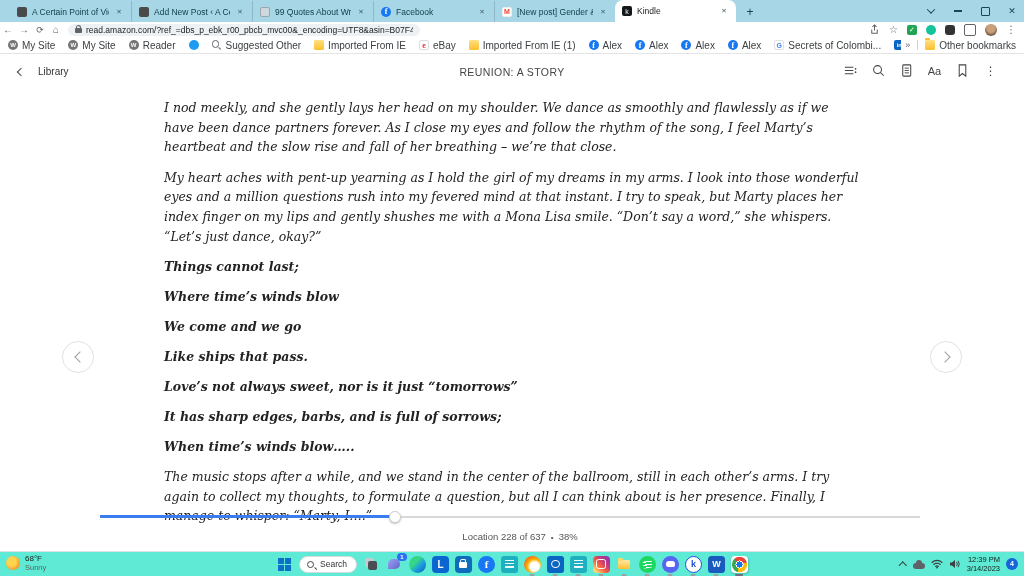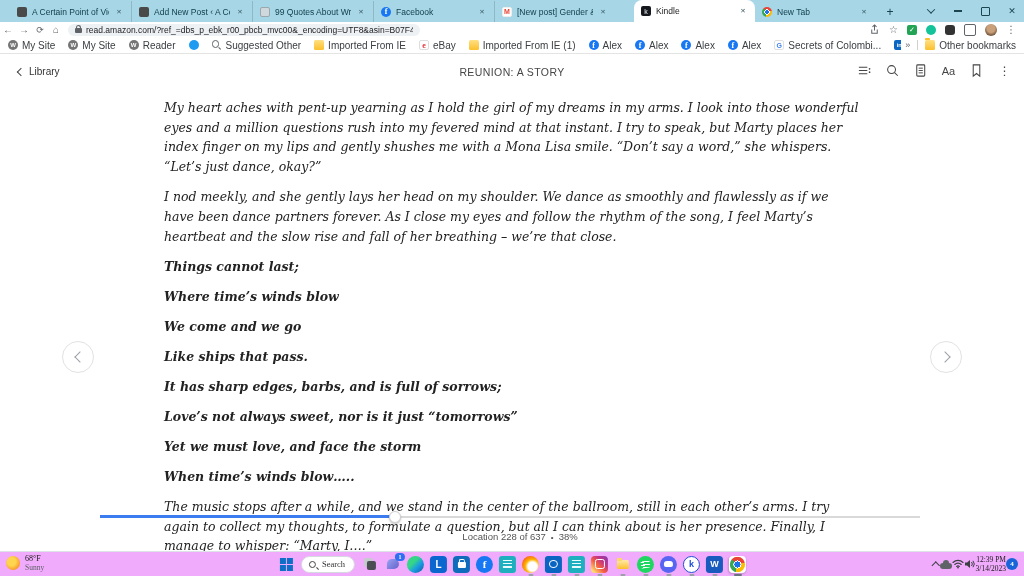--- a/index.html
+++ b/index.html
@@ -2,21 +2,21 @@
 <html><head>
 <meta charset="utf-8">
 <style>
   html,body{margin:0;padding:0;background:#000;}
   #screen{position:relative;width:1024px;height:576px;overflow:hidden;background:#fff;font-family:"Liberation Sans",sans-serif;}
   
   #tabstrip{position:absolute;top:0;left:0;right:0;height:22px;background:#a7d6e6;display:flex;align-items:flex-end;}
   #tabs{display:flex;align-items:flex-end;margin-left:10px;height:22px;}
   .tab{width:121px;height:21px;display:flex;align-items:center;gap:5px;padding:0 7px;box-sizing:border-box;font-size:8.5px;color:#14404c;cursor:default;}
   .tab+.tab{border-left:1px solid rgba(0,0,0,.14);}
-  .tab.active{background:#fff;border-radius:8px 8px 0 0;height:22px;color:#222;border-left:none;margin-left:19px;}
+  .tab.active{background:#fff;border-radius:8px 8px 0 0;height:22px;color:#222;border-left:none;}
   .tab.active+.tab{border-left:none;}
   .tab-title{flex:1;white-space:nowrap;overflow:hidden;}
   .tab-close{width:10px;height:10px;flex:0 0 auto;display:flex;align-items:center;justify-content:center;border-radius:50%;}
   .tab-close::before{content:"\2715";font-size:6.5px;color:#3c5b64;}
   .newtab{width:16px;height:16px;margin:0 0 2px 6px;display:flex;align-items:center;justify-content:center;border-radius:50%;}
   .newtab::before{content:"+";font-size:12px;color:#16414d;}
   .wincontrols{position:absolute;right:6px;top:0;height:22px;display:flex;align-items:center;gap:15px;}
   .wc{display:flex;align-items:center;justify-content:center;width:12px;height:12px;}
   .wc-chev::before{content:"";width:5px;height:5px;border-right:1.2px solid #1d4550;border-bottom:1.2px solid #1d4550;transform:rotate(45deg) translate(-1px,-1px);}
   .wc-min::before{content:"";width:8px;height:1.2px;background:#1d4550;}
@@ -73,44 +73,44 @@
   .i-folder::before{content:"";position:absolute;top:-2px;left:0;width:4.5px;height:2px;background:#fbc02d;border-radius:1px 1px 0 0;}
   .i-ebay{background:#fff;border:0.5px solid #ddd;box-sizing:border-box;}
   .i-ebay::before{content:"e";color:#e53238;font-family:"Liberation Serif",serif;font-size:8px;}
   .i-google{background:#fff;border:0.5px solid #e0e0e0;box-sizing:border-box;}
   .i-google::before{content:"G";color:#4285f4;font-size:7px;}
   .i-linkedin{background:#0a66c2;}
   .i-linkedin::before{content:"in";font-size:5.5px;}
   
   #reader{position:absolute;top:54px;left:0;right:0;bottom:24px;background:#fff;}
   .r-header{position:relative;height:36px;}
-  .r-back{position:absolute;left:18px;top:12px;display:flex;align-items:center;gap:5px;font-size:10px;color:#333;cursor:pointer;}
+  .r-back{position:absolute;left:18px;top:12px;display:flex;align-items:center;gap:14px;font-size:10px;color:#333;cursor:pointer;}
   .chev{display:inline-block;width:5px;height:5px;border-left:1.4px solid #444;border-bottom:1.4px solid #444;transform:rotate(45deg);}
   .r-title{position:absolute;left:0;right:0;top:12px;text-align:center;font-size:10.5px;letter-spacing:.4px;color:#454545;}
-  .r-tools{position:absolute;right:12px;top:9px;display:flex;align-items:center;gap:13px;}
+  .r-tools{position:absolute;right:26px;top:9px;display:flex;align-items:center;gap:13px;}
   .r-tool{width:15px;height:15px;display:flex;align-items:center;justify-content:center;}
   .r-aa{font-size:11px;color:#444;}
   .r-kebab{font-size:12px;color:#444;}
   .r-content{position:absolute;left:164px;top:44px;width:698px;}
   .para{margin:0 0 11px 0;font-family:"DejaVu Serif","Liberation Serif",serif;font-style:italic;font-size:12.5px;line-height:19.6px;color:#222;}
   .poem{font-weight:bold;margin-bottom:10.4px;}
   .nav-circle{position:absolute;top:287px;width:30px;height:30px;border:1px solid #e2e2e2;border-radius:50%;display:flex;align-items:center;justify-content:center;background:#fff;cursor:pointer;}
   .nav-left{left:62px;}
   .nav-right{right:62px;}
   .nav-circle .chev{width:7px;height:7px;border-color:#9aa0a6;border-width:1.6px;}
   .nav-left .chev{margin-left:3px;}
   .nav-right .chev{transform:rotate(225deg);margin-right:3px;}
   .progress{position:absolute;left:100px;top:458px;width:820px;height:10px;}
   .progress .track{position:absolute;left:0;right:0;top:4px;height:1.6px;background:#d9d9d9;}
   .progress .fill{position:absolute;left:0;top:3.4px;height:2.6px;background:#3b7cf0;}
   .progress .handle{position:absolute;top:4.6px;width:10px;height:10px;border-radius:50%;background:#fff;border:1px solid #cfcfcf;box-shadow:0 1px 2px rgba(0,0,0,.25);transform:translate(-50%,-50%);}
   .loc{position:absolute;left:16px;right:0;top:477px;text-align:center;font-size:9.5px;color:#555;}
   .loc-sep{margin:0 5px;font-size:8px;}
   
-  #taskbar{position:absolute;left:0;right:0;bottom:0;height:24px;background:#f0abfc;border-top:1px solid #dde2e8;font-family:Liberation Serif, serif;}
+  #taskbar{position:absolute;left:0;right:0;bottom:0;height:24px;background:#5eead4;border-top:1px solid #dde2e8;}
   .weather{position:absolute;left:6px;top:2px;display:flex;align-items:center;gap:5px;}
   .sun{width:14px;height:14px;border-radius:50%;background:radial-gradient(circle at 40% 40%,#ffd54f 0 35%,#f57f17 90%);}
   .wtemp{font-size:8px;color:#1b1b1b;line-height:9px;}
   .wcond{font-size:7.5px;color:#5f6368;line-height:9px;}
   .apps{position:absolute;left:50%;top:0;height:24px;transform:translateX(-50%);display:flex;align-items:center;gap:6px;}
   .app{position:relative;width:17px;height:17px;border-radius:4px;display:flex;align-items:center;justify-content:center;flex:0 0 auto;cursor:pointer;}
   .app .glyph{position:relative;width:100%;height:100%;border-radius:inherit;display:flex;align-items:center;justify-content:center;font-weight:bold;font-size:10px;color:#fff;font-family:"Liberation Sans",sans-serif;}
   .app-label{display:none;}
   .app-label:not(:empty){display:inline;font-size:8.5px;color:#333;margin:0 2px 0 3px;text-align:right;}
   .badge{position:absolute;top:-3px;right:-4px;min-width:8px;height:8px;border-radius:4px;background:#2f6ef2;color:#fff;font-size:6px;line-height:8px;font-weight:bold;text-align:center;padding:0 1px;}
@@ -146,21 +146,21 @@
   .i-file-explorer .glyph::after{content:"";position:absolute;top:2.5px;left:2.5px;width:5px;height:2.5px;background:#fdd868;border-radius:1px 1px 0 0;}
   .i-spotify .glyph{background:#1ed760;border-radius:50%;}
   .i-spotify .glyph::before{content:"";width:9px;height:7px;background:repeating-linear-gradient(#ffffff 0 1.3px,rgba(0,0,0,0) 1.3px 3.1px);transform:rotate(-8deg);border-radius:1px;}
   .i-discord .glyph{background:#5865f2;border-radius:50%;}
   .i-discord .glyph::before{content:"";width:9px;height:6px;background:#fff;border-radius:3px 3px 2px 2px;}
   .i-k-app .glyph{background:#fff;border:1.5px solid #1f4fd8;border-radius:50%;box-sizing:border-box;color:#1f4fd8;}
   .i-k-app .glyph::before{content:"k";font-size:9px;}
   .i-word .glyph{background:#185abd;border-radius:3.5px;}
   .i-word .glyph::before{content:"W";font-size:9px;}
   .i-chrome-app .glyph{border-radius:50%;background:radial-gradient(circle,#1a73e8 0 28%,#fff 29% 37%,rgba(0,0,0,0) 38%),conic-gradient(from -45deg,#ea4335 0 120deg,#fbbc05 0 240deg,#34a853 0 360deg);}
-  .tray{position:absolute;right:6px;top:0;height:24px;display:flex;align-items:center;}
+  .tray{position:absolute;right:6px;top:0;height:24px;display:flex;align-items:center;gap:6px;}
   .tray-chev{width:8px;height:8px;display:flex;align-items:center;justify-content:center;}
   .tray-chev::before{content:"";width:4.5px;height:4.5px;border-left:1.2px solid #3c4043;border-top:1.2px solid #3c4043;transform:rotate(45deg) translate(1px,1px);}
   .cloud{position:relative;width:12px;height:6px;background:#5f6368;border-radius:3px;margin-top:3px;}
   .cloud::before{content:"";position:absolute;top:-3px;left:3px;width:6px;height:6px;background:#5f6368;border-radius:50%;}
   .clock{text-align:right;font-size:7.5px;line-height:9px;color:#1b1b1b;}
   .notif{width:12px;height:12px;border-radius:50%;background:#1765d8;color:#fff;font-size:7px;line-height:12px;text-align:center;font-weight:bold;}
 </style>
 </head>
 <body>
 
@@ -190,25 +190,20 @@
           <span class="tab-close"></span>
         </div>
         <div class="tab">
           <span class="fav i-gmail"></span>
           <span class="tab-title">[New post] Gender &amp; Sexuality</span>
           <span class="tab-close"></span>
         </div>
         <div class="tab active">
           <span class="fav i-kindle-fav"></span>
           <span class="tab-title">Kindle</span>
-          <span class="tab-close"></span>
-        </div>
-        <div class="tab">
-          <span class="fav i-chrome-fav"></span>
-          <span class="tab-title">New Tab</span>
           <span class="tab-close"></span>
         </div>
       </div>
     <span class="newtab"></span>
     <div class="wincontrols">
       <span class="wc wc-chev"></span>
       <span class="wc wc-min"></span>
       <span class="wc wc-max"></span>
       <span class="wc wc-close"></span>
     </div>
@@ -340,32 +335,31 @@
             <svg width="15" height="15" viewBox="0 0 16 16">
               <path d="M4.5 2h7v12l-3.5-2.8L4.5 14z" stroke="#444" stroke-width="1.1" fill="none"></path>
             </svg>
           </span>
         <span class="r-tool r-kebab">⋮</span>
       </div>
     </div>
     <div class="r-content">
       <div>
 
-      <p class="para">My heart aches with pent-up yearning as I hold the girl of my dreams in my arms. I look into those wonderful eyes and a million questions rush into my fevered mind at that instant. I try to speak, but Marty places her index finger on my lips and gently shushes me with a Mona Lisa smile. “Don’t say a word,” she whispers. “Let’s just dance, okay?”</p>
-          <p class="para">I nod meekly, and she gently lays her head on my shoulder. We dance as smoothly and flawlessly as if we have been dance partners forever. As I close my eyes and follow the rhythm of the song, I feel Marty’s heartbeat and the slow rise and fall of her breathing – we’re that close.</p>
+      <p class="para">I nod meekly, and she gently lays her head on my shoulder. We dance as smoothly and flawlessly as if we have been dance partners forever. As I close my eyes and follow the rhythm of the song, I feel Marty’s heartbeat and the slow rise and fall of her breathing – we’re that close.</p>
+          <p class="para">My heart aches with pent-up yearning as I hold the girl of my dreams in my arms. I look into those wonderful eyes and a million questions rush into my fevered mind at that instant. I try to speak, but Marty places her index finger on my lips and gently shushes me with a Mona Lisa smile. “Don’t say a word,” she whispers. “Let’s just dance, okay?”</p>
         </div>
       <div>
 
       <p class="para poem">Things cannot last;</p>
           <p class="para poem">Where time’s winds blow</p>
           <p class="para poem">We come and we go</p>
           <p class="para poem">Like ships that pass.</p>
+          <p class="para poem">Love’s not always sweet, nor is it just “tomorrows”</p>
           <p class="para poem"> It has sharp edges, barbs, and is full of sorrows;</p>
-          <p class="para poem">Love’s not always sweet, nor is it just “tomorrows”</p>
-          <p class="para poem">Yet we must love, and face the storm</p>
           <p class="para poem">When time’s winds blow…..</p>
         </div>
       <div>
 
       <p class="para">The music stops after a while, and we stand in the center of the ballroom, still in each other’s arms. I try again to collect my thoughts, to formulate a question, but all I can think about is her presence. Finally, I manage to whisper: “Marty, I….”</p>
         </div>
     </div>
     <div class="nav-circle nav-left">
         <span class="chev"></span>
       </div>

